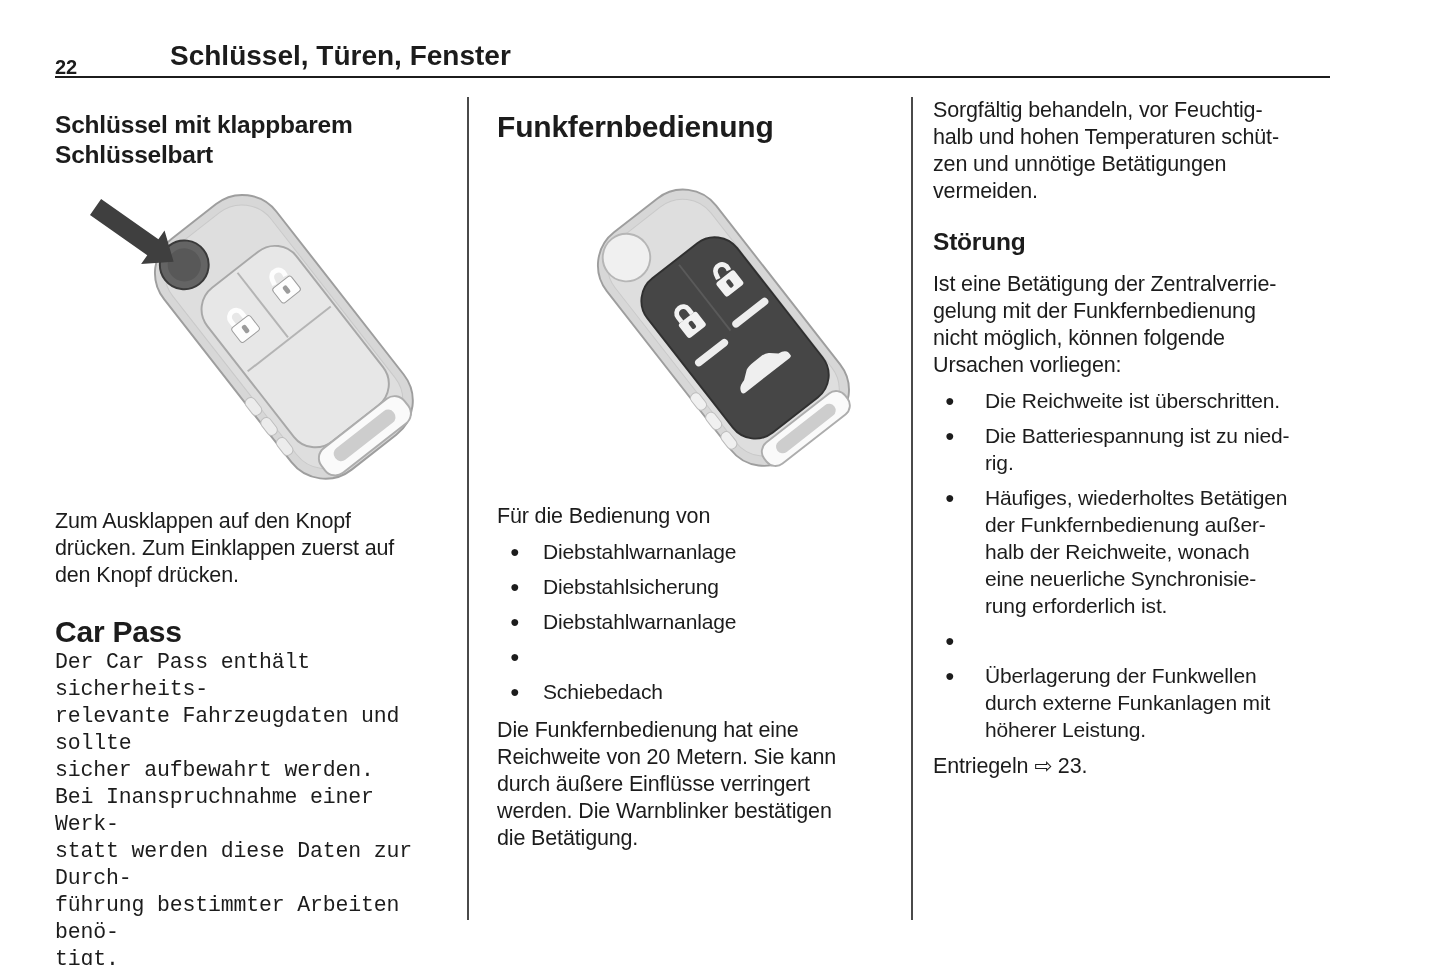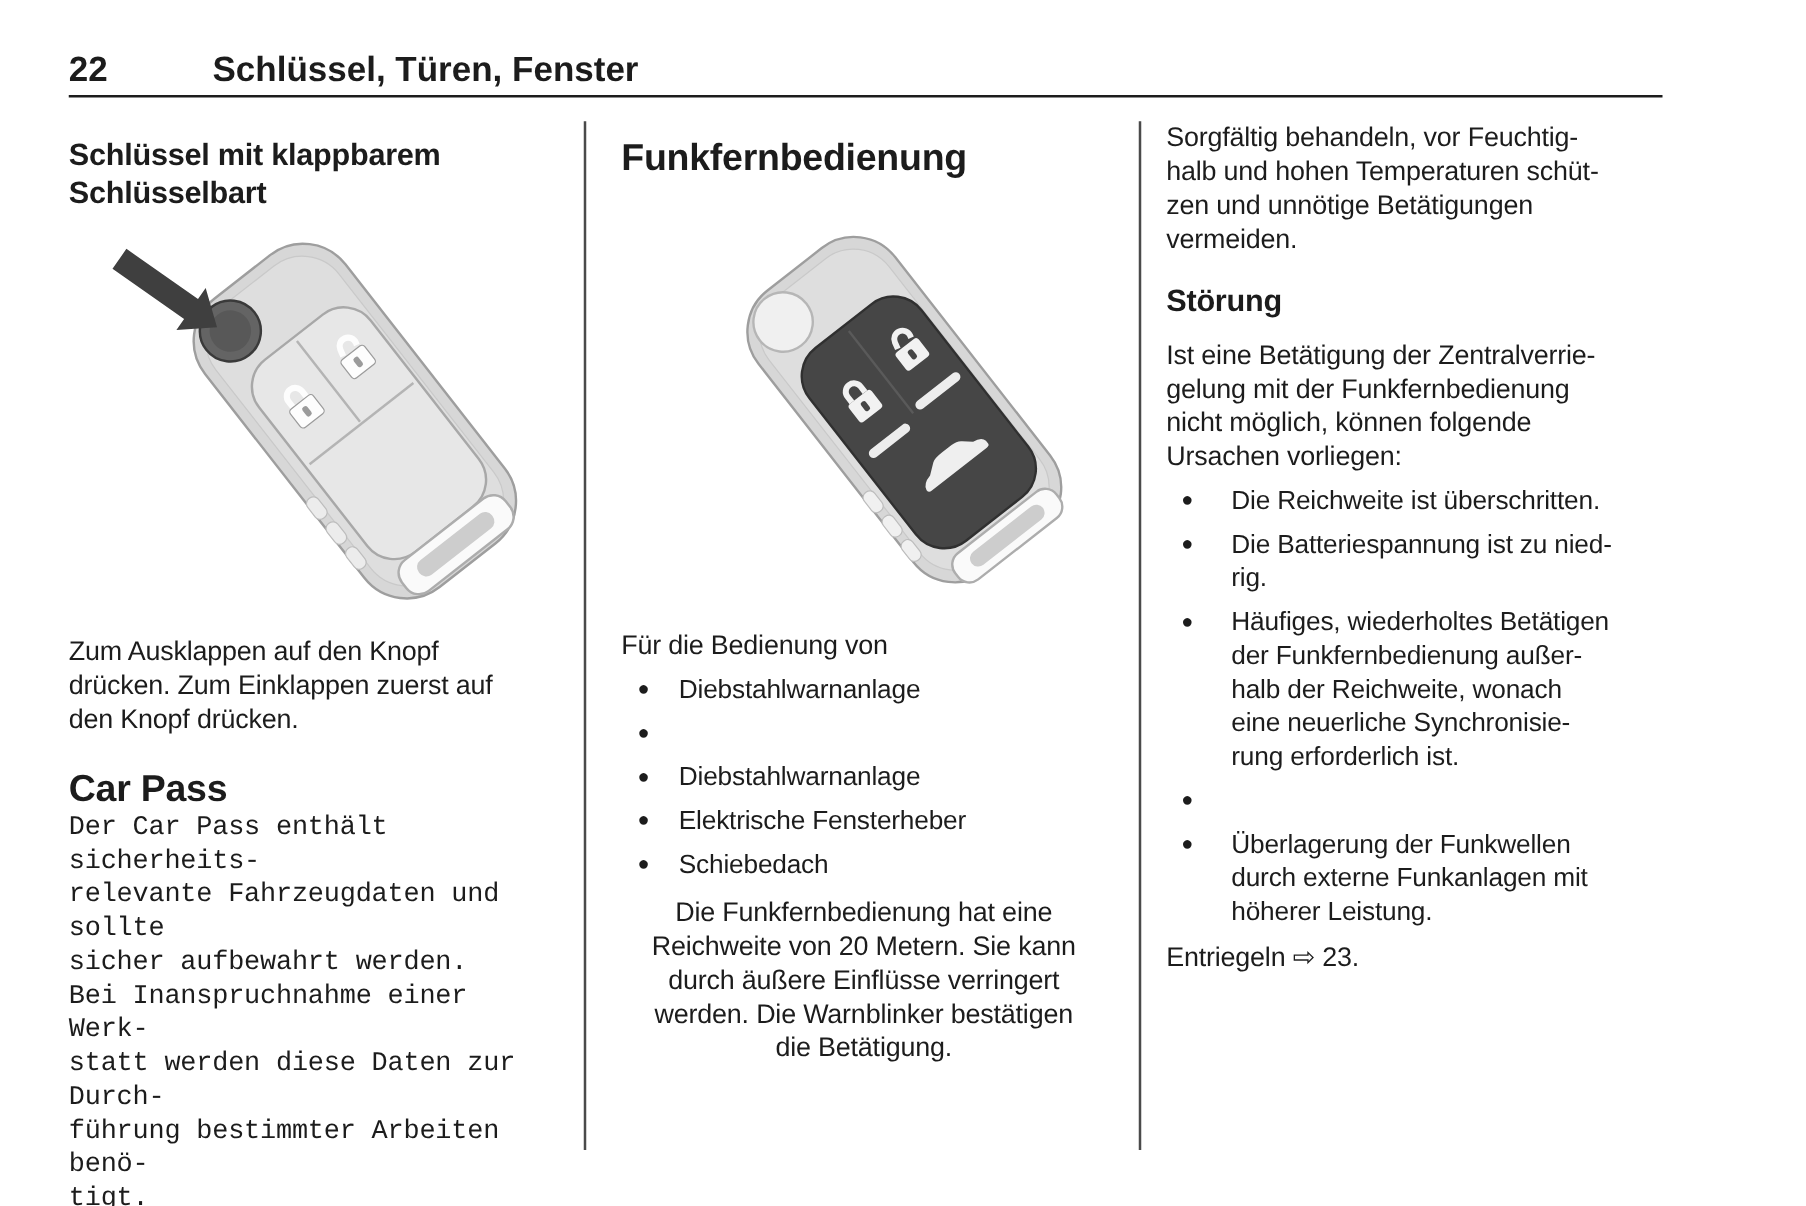--- a/index.html
+++ b/index.html
@@ -1,21 +1,21 @@
 <!DOCTYPE html>
 <html lang="de"><head>
 <meta charset="utf-8">
 <style>
   html,body{margin:0;padding:0;background:#ffffff;}
   .page{
     position:relative;width:1445px;height:965px;background:#ffffff;
     font-family:"Liberation Sans","DejaVu Sans",sans-serif;
     color:#1c1c1c;overflow:hidden;
   }
-  .hdr-num{position:absolute;left:55px;top:40px;font-size:28px;font-weight:bold;}
+  .hdr-num{position:absolute;left:55px;top:56px;font-size:20px;font-weight:bold;}
   .hdr-title{position:absolute;left:170px;top:40px;font-size:28px;font-weight:bold;}
   .hdr-rule{position:absolute;left:55px;top:76px;width:1275px;height:2px;background:#1c1c1c;}
   .vsep{position:absolute;top:97px;width:2px;height:823px;background:#4a4a4a;}
   .vsep.left{left:467px;}
   .vsep.right{left:911px;}
   .col{position:absolute;top:110px;}
   .col1{left:55px;width:392px;}
   .col2{left:497px;width:388px;}
   .col3{left:933px;width:400px;top:97px;}
   p,h1,h2{margin:0;}
@@ -27,21 +27,21 @@
   .mt-h1{margin-top:26px;}
   .mt-h2{margin-top:22px;}
   .mt-after-h{margin-top:0;font-family:Liberation Mono, monospace;}
   .mt-p2{margin-top:14px;}
   .list{margin-top:4px;}
   .li{display:flex;margin-top:8px;}
   .li .dot{flex:0 0 46px;padding-left:13px;box-sizing:border-box;font-size:16px;line-height:27px;}
   .col3 .li .dot{flex:0 0 52px;padding-left:12px;}
   .li .li-text{flex:1;font-size:21px;line-height:27px;letter-spacing:-0.15px;white-space:pre-line;}
   .intro{margin-top:20px;}
-  .after-list{margin-top:12px;text-align:center;}
+  .after-list{margin-top:12px;}
   .footer-ref{margin-top:10px;}
   .key-img{display:block;}
   .key-img.k1{margin:0 0 0 28px;}
   .key-img.k2{margin:0 0 0 26px;}
 </style>
 </head>
 <body>
 
 <div class="page">
 
@@ -140,28 +140,28 @@
 
     <p class="body-text intro">Für die Bedienung von</p>
 
     <div class="list">
       <div class="li">
         <span class="dot">●</span>
         <span class="li-text">Diebstahlwarnanlage</span>
       </div>
       <div class="li">
         <span class="dot">●</span>
+        <span class="li-text">Diebstahlsicherung</span>
       </div>
       <div class="li">
         <span class="dot">●</span>
         <span class="li-text">Diebstahlwarnanlage</span>
       </div>
       <div class="li">
         <span class="dot">●</span>
-        <span class="li-text">Elektrische Fensterheber</span>
       </div>
       <div class="li">
         <span class="dot">●</span>
         <span class="li-text">Schiebedach</span>
       </div>
     </div>
 
     <p class="body-text after-list">Die Funkfernbedienung hat eine
 Reichweite von 20 Metern. Sie kann
 durch äußere Einflüsse verringert

